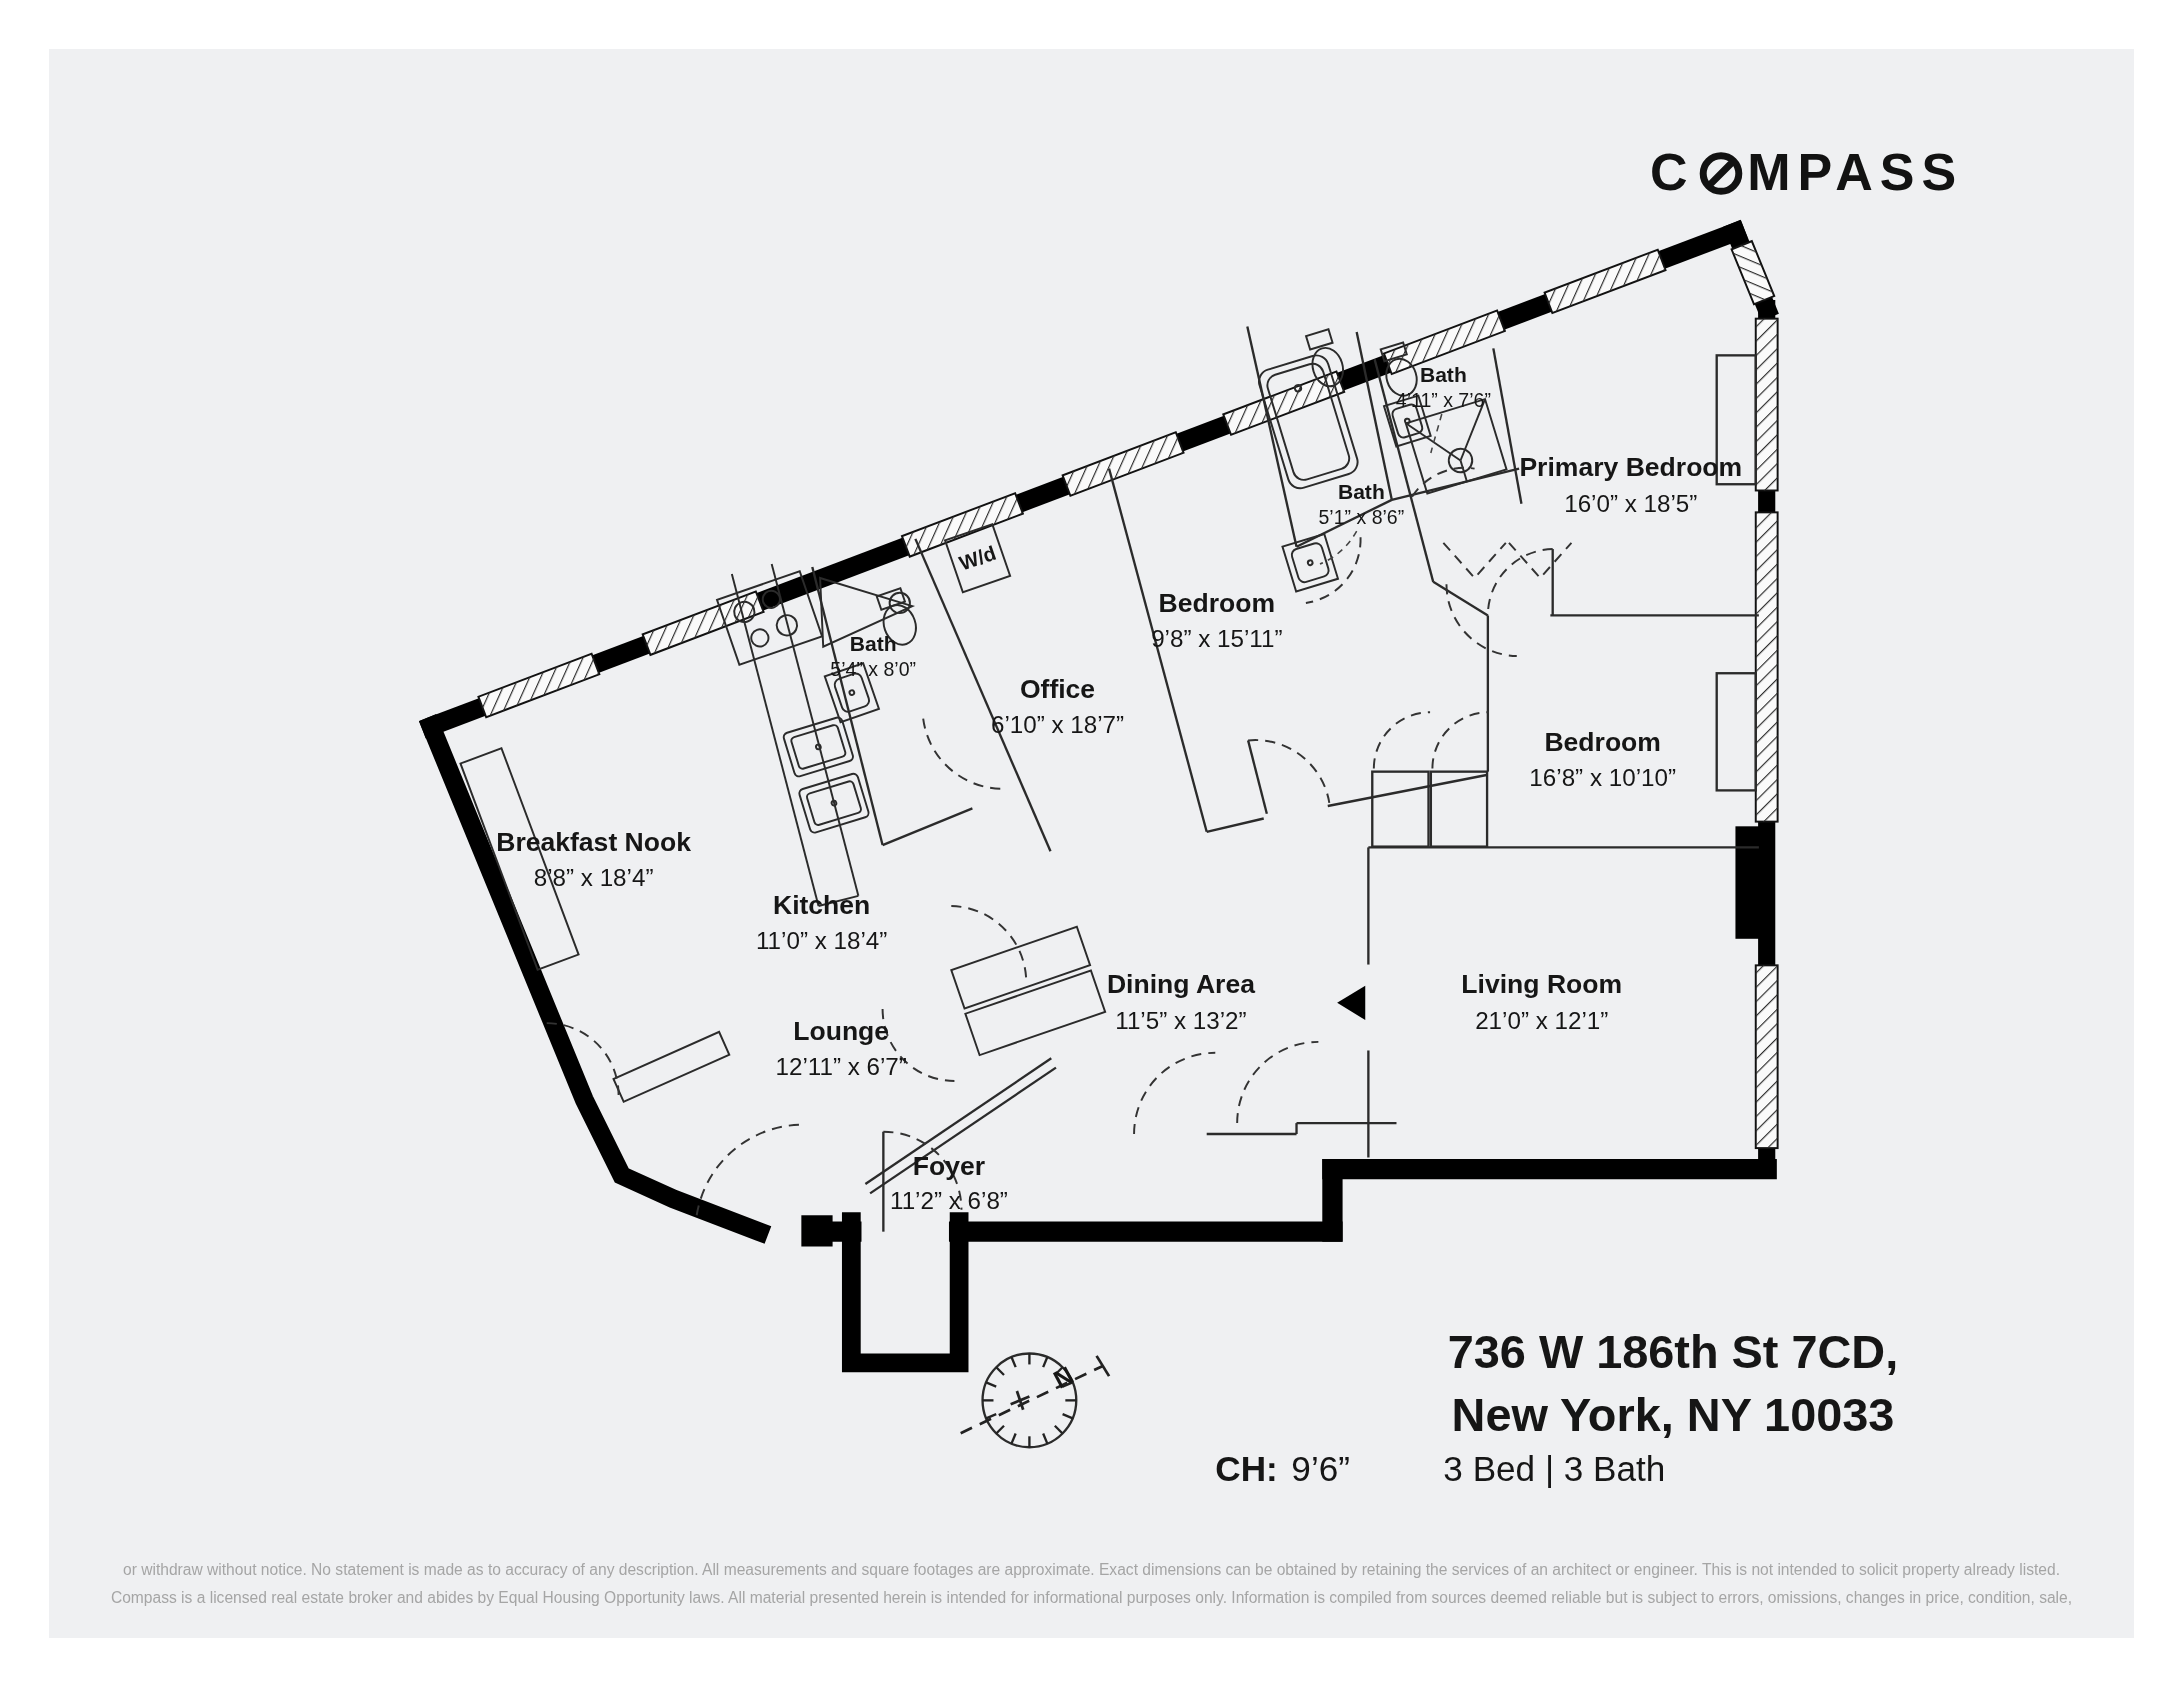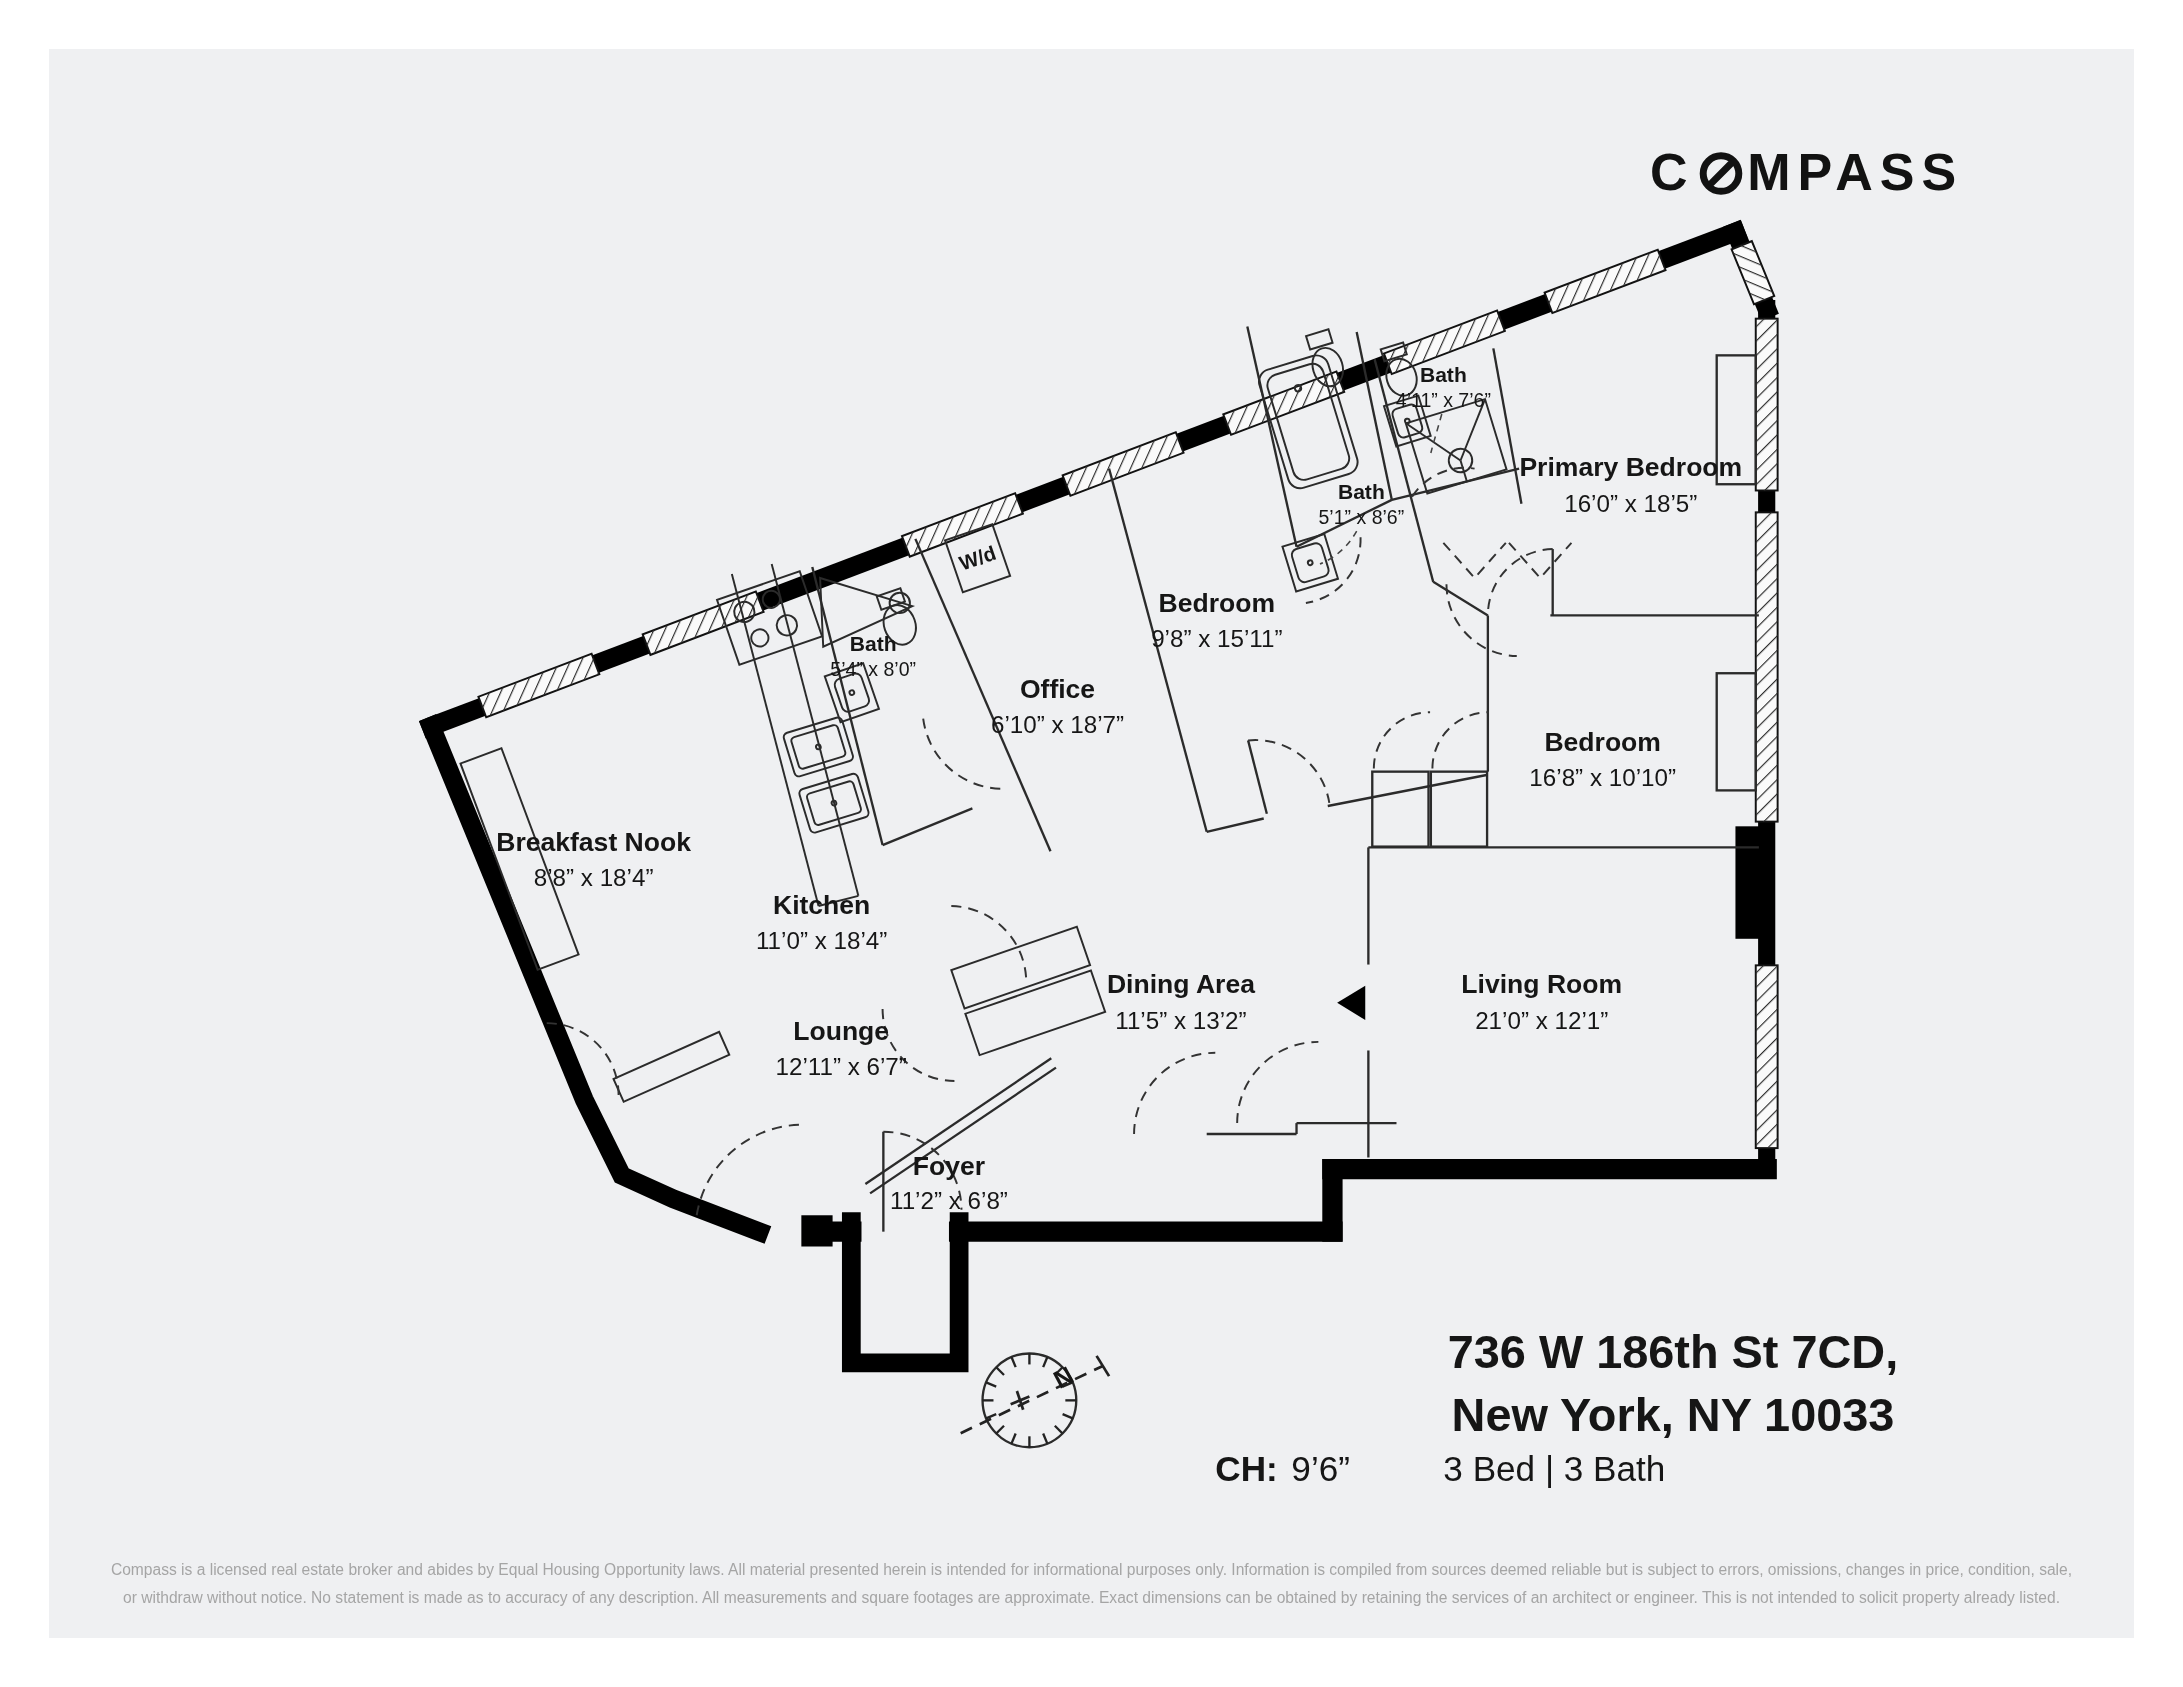--- a/index.html
+++ b/index.html
@@ -311,17 +311,17 @@
       <text class="addr" x="2142" y="1832" text-anchor="middle">New York, NY 10033</text>
       <text class="meta" x="1848" y="1896">3 Bed | 3 Bath</text>
       <text x="1556" y="1896">
         <tspan class="metab">CH:</tspan>
         <tspan class="meta" dx="14">9’6”</tspan>
       </text>
     </g>
   </svg>
 
   <div class="disclaimer">
+    <div>or withdraw without notice. No statement is made as to accuracy of any description. All measurements and square footages are approximate. Exact dimensions can be obtained by retaining the services of an architect or engineer. This is not intended to solicit property already listed.</div>
     <div>Compass is a licensed real estate broker and abides by Equal Housing Opportunity laws. All material presented herein is intended for informational purposes only. Information is compiled from sources deemed reliable but is subject to errors, omissions, changes in price, condition, sale,</div>
-    <div>or withdraw without notice. No statement is made as to accuracy of any description. All measurements and square footages are approximate. Exact dimensions can be obtained by retaining the services of an architect or engineer. This is not intended to solicit property already listed.</div>
   </div>
 </div>
 
 
 </body></html>

